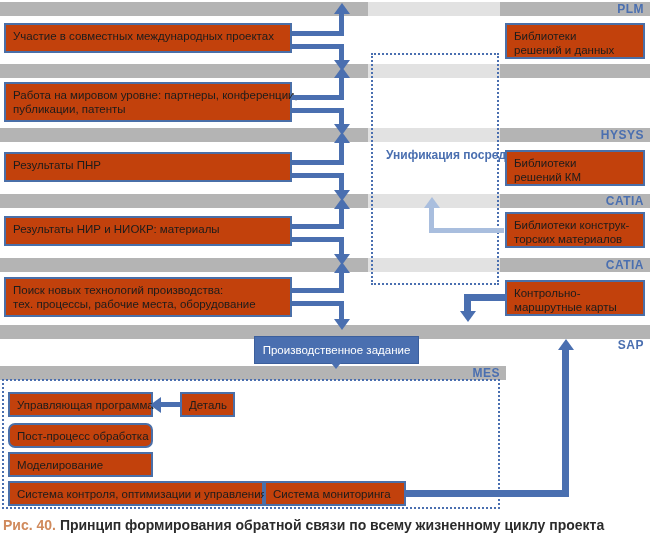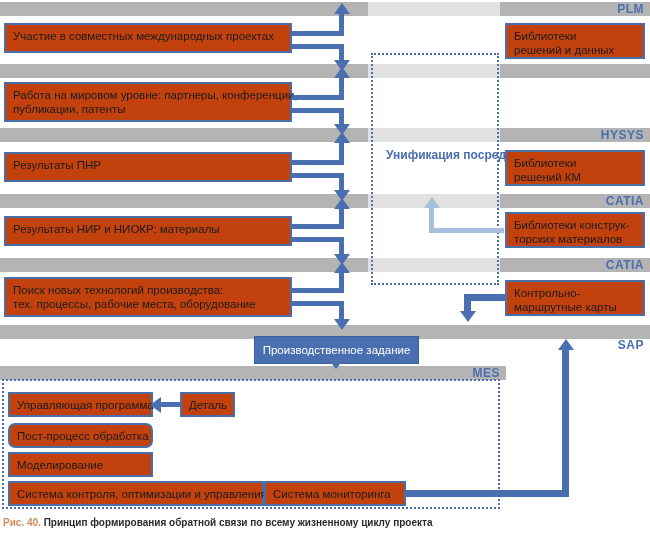--- a/index.html
+++ b/index.html
@@ -119,21 +119,21 @@
     border-right:8px solid transparent;
     border-bottom:11px solid #a9bede;
   }
   .vline-light{position:absolute;background:#a9bede;width:5px;}
   .hline-light{position:absolute;background:#a9bede;height:5px;}
 
   
   .caption{
     position:absolute;
     left:3px;top:517px;
-    font-size:10px;
+    font-size:14px;
     font-weight:bold;
     color:#2b2b2b;
     white-space:nowrap;
   }
   .caption .num{color:#d08a5c;}
 </style>
 </head>
 <body>
 
 <div id="stage">

